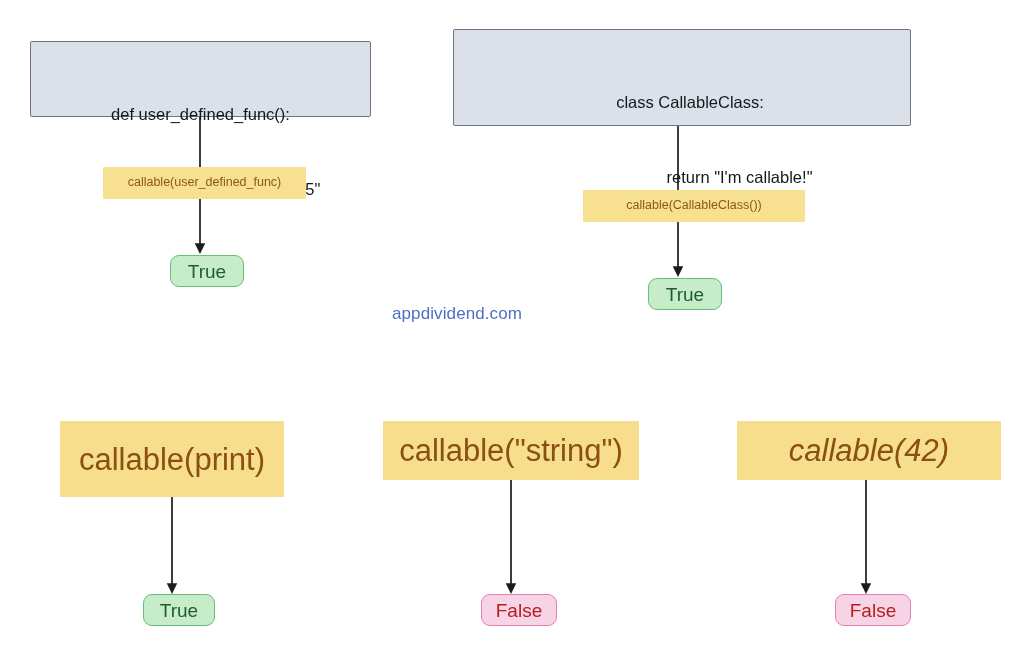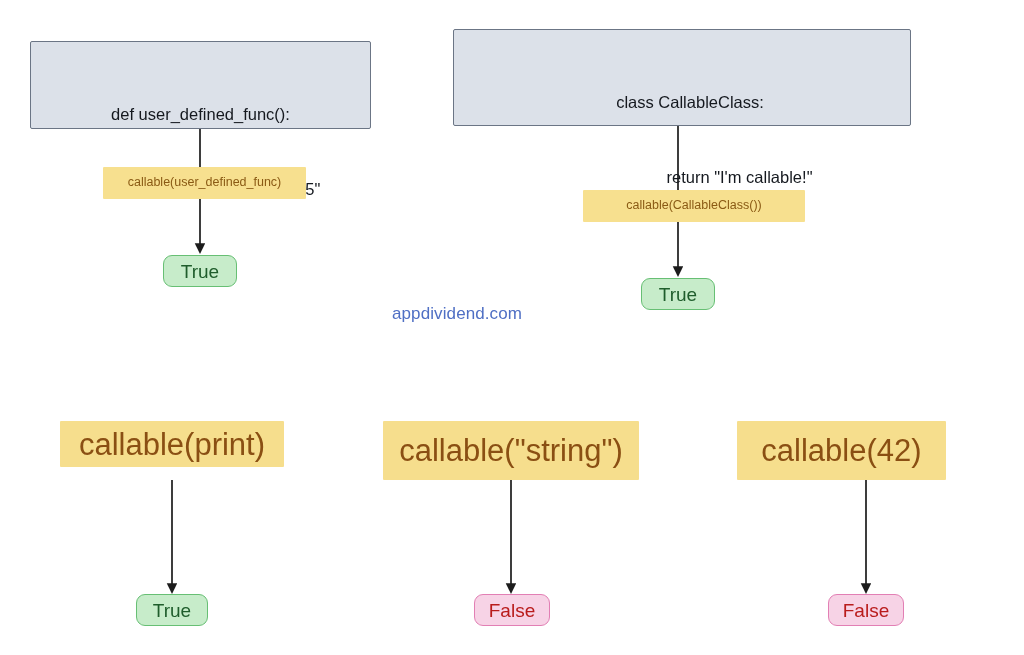--- a/index.html
+++ b/index.html
@@ -92,20 +92,21 @@
     box-sizing: border-box;
     display: flex;
     align-items: center;
     justify-content: center;
     border-radius: 9px;
     font-family: "Liberation Sans", sans-serif;
     font-size: 19px;
     line-height: 1;
     white-space: nowrap;
     z-index: 4;
+    margin-left: 7px;
   }
   .result-pill.is-true {
     background: #c7ecca;
     border: 1.6px solid #67bf74;
     color: #1f5d2c;
   }
   .result-pill.is-false {
     background: #f7d3e6;
     border: 1.6px solid #e27fb4;
     color: #b91c1c;
@@ -138,45 +139,45 @@
 
     <line x1="678" y1="126" x2="678" y2="275" stroke="#1c1c1c" stroke-width="1.7" marker-end="url(#arrowhead)"></line>
 
     <line x1="172" y1="480" x2="172" y2="592" stroke="#1c1c1c" stroke-width="1.7" marker-end="url(#arrowhead)"></line>
 
     <line x1="511" y1="480" x2="511" y2="592" stroke="#1c1c1c" stroke-width="1.7" marker-end="url(#arrowhead)"></line>
 
     <line x1="866" y1="480" x2="866" y2="592" stroke="#1c1c1c" stroke-width="1.7" marker-end="url(#arrowhead)"></line>
   </svg>
 
-  <div class="code-block" style="left:30px; top:41px; width:341px; height:88px;">
+  <div class="code-block" style="left:30px; top:41px; width:341px; height:76px;">
     <span class="code-line">def user_defined_func():</span>
     <span class="code-line indent-1">return "Stranger Things 5"</span>
   </div>
 
   <div class="code-block" style="left:453px; top:29px; width:458px; height:97px; text-align:center;padding-left:30px;">
     <span class="code-line">class CallableClass:</span>
     <span class="code-line indent-2">return "I'm callable!"</span>
   </div>
 
   <div class="call-chip" style="left:103px; top:167px; width:203px; height:32px;">callable(user_defined_func)</div>
 
   <div class="call-chip" style="left:583px; top:190px; width:222px; height:32px;">callable(CallableClass())</div>
 
   <div class="result-pill is-true" style="left:163px; top:255px; width:74px; height:32px;">True</div>
 
   <div class="result-pill is-true" style="left:641px; top:278px; width:74px; height:32px;">True</div>
 
   <div id="watermark" style="left:392px; top:304px;">appdividend.com</div>
 
-  <div class="expr-box" style="left:60px; top:421px; width:224px; height:46px;">callable(print)</div>
+  <div class="expr-box" style="left:60px; top:421px; width:224px; height:76px;">callable(print)</div>
 
   <div class="expr-box" style="left:383px; top:421px; width:256px; height:59px;">callable("string")</div>
 
-  <div class="expr-box" style="left:737px; top:421px; width:209px; height:59px;">callable(42)</div>
+  <div class="expr-box" style="left:737px; top:421px; width:264px; height:59px;font-style:italic;">callable(42)</div>
 
   <div class="result-pill is-true" style="left:136px; top:594px; width:72px; height:32px;">True</div>
 
   <div class="result-pill is-false" style="left:474px; top:594px; width:76px; height:32px;">False</div>
 
   <div class="result-pill is-false" style="left:828px; top:594px; width:76px; height:32px;">False</div>
 
 </div>
 
 </body></html>

